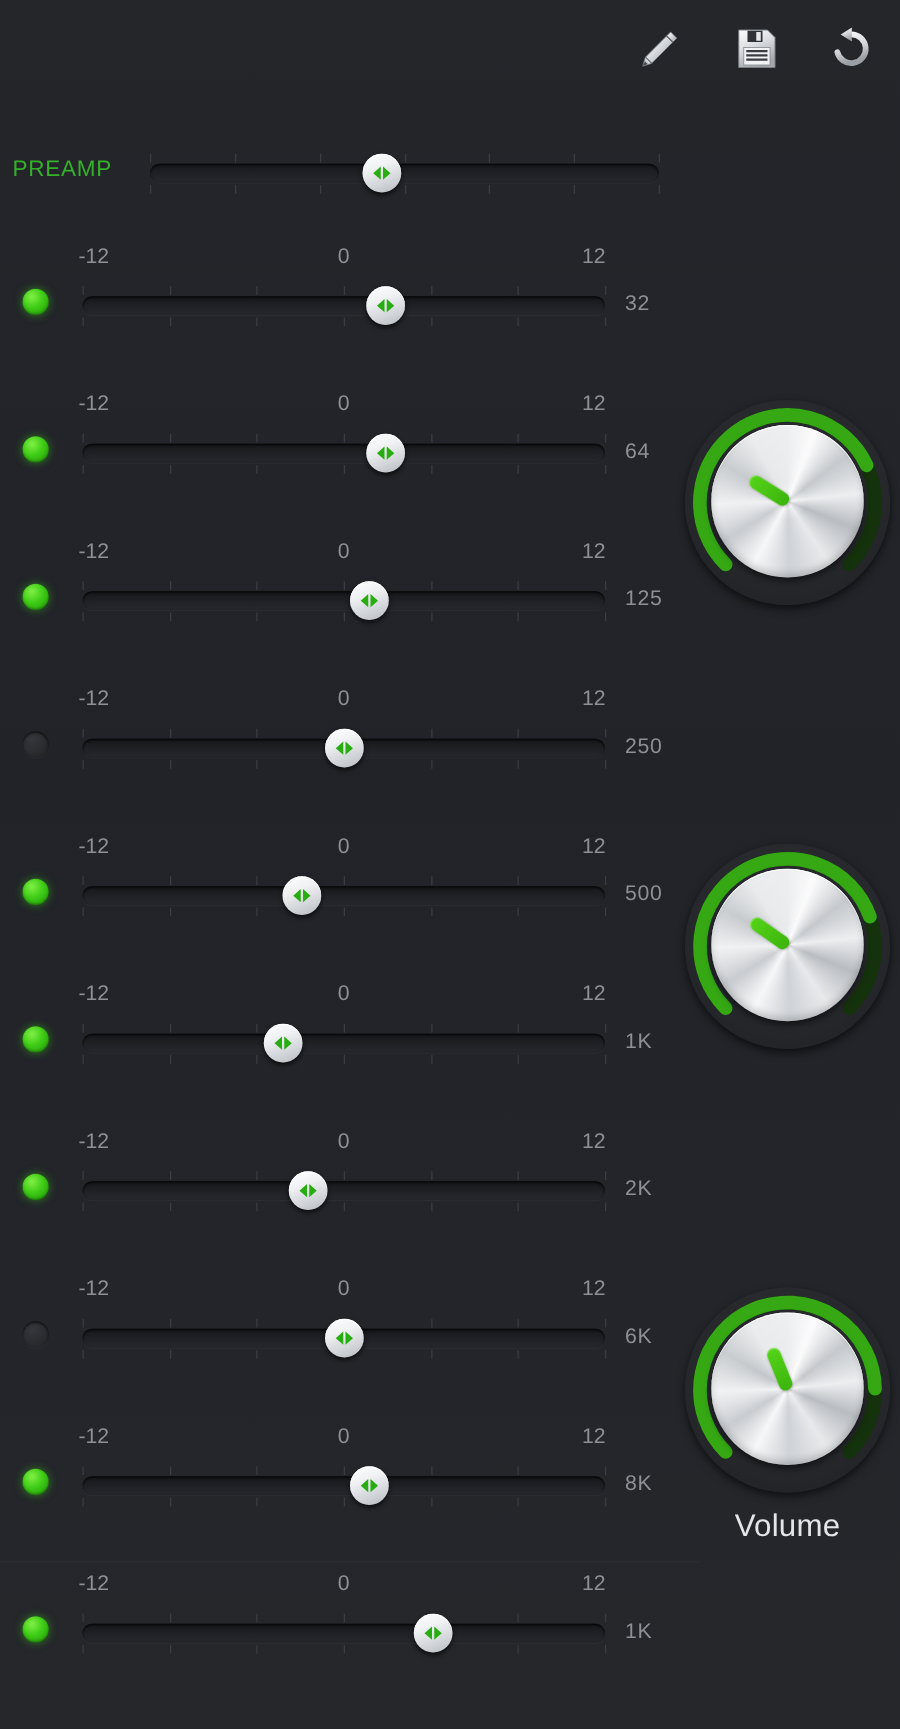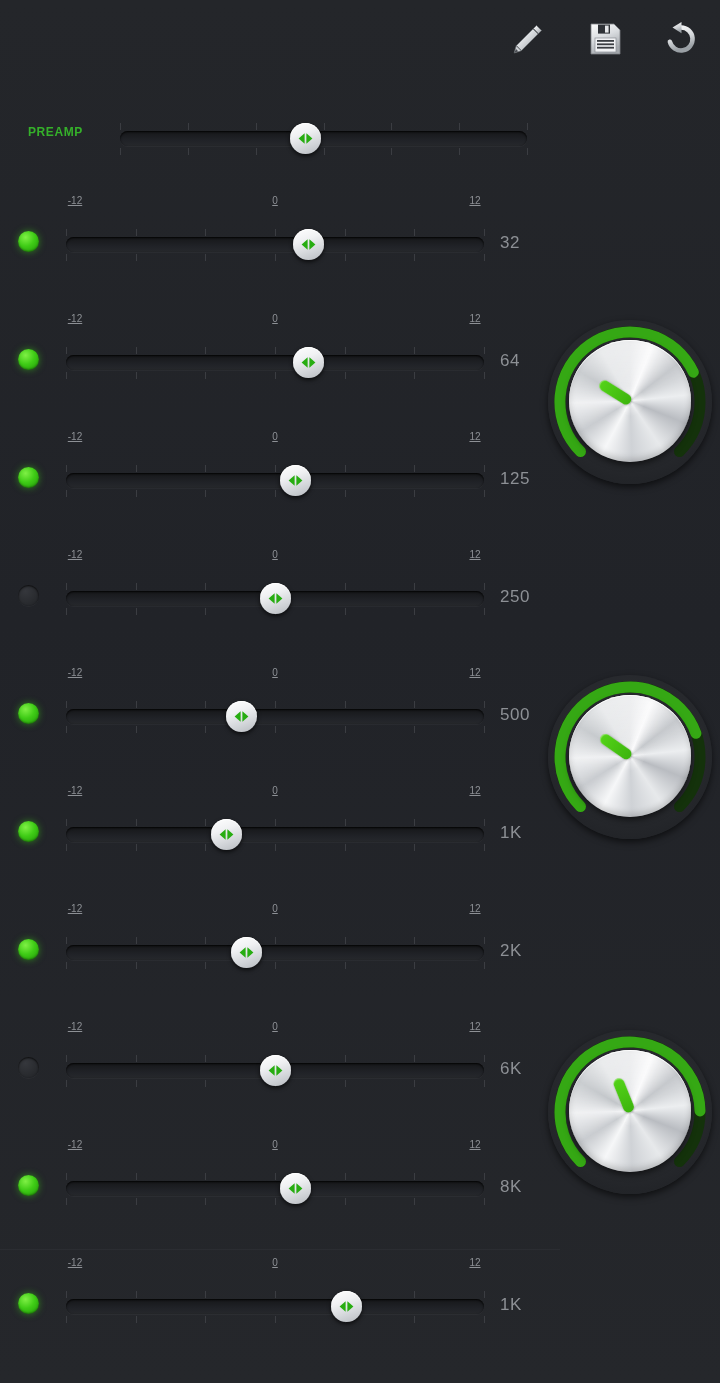--- a/index.html
+++ b/index.html
@@ -99,25 +99,24 @@
   }
 
   
   .preamp-row {
     position: absolute;
     left: 0; top: 120px;
     width: 560px; height: 36px;
   }
   .preamp-label {
     position: absolute;
-    left: 28px; top: 5px;
-    font-size: 12px;
+    left: 10px; top: 5px;
+    font-size: 18px;
     color: #35b02a;
     letter-spacing: 0.6px;
-    font-weight: bold;
   }
   .preamp-track-wrap {
     position: absolute;
     left: 120px; top: 0;
     width: 407px; height: 36px;
   }
 
   
   .track {
     position: absolute;
@@ -161,24 +160,23 @@
     width: 560px;
     height: 118px;
   }
   .band-scale {
     position: absolute;
     left: 0; top: 8px;
     width: 520px; height: 20px;
   }
   .scale-txt {
     position: absolute;
-    font-size: 10px;
+    font-size: 17px;
     color: #8d9095;
     transform: translateX(-50%);
-    text-decoration: underline;
   }
   .band-led {
     position: absolute;
     left: 18px; top: 44px;
     width: 21px; height: 21px;
     border-radius: 50%;
   }
   .led-on {
     background: radial-gradient(circle at 36% 30%, #7ff045 0%, #3fcc16 45%, #1f9708 100%);
     box-shadow: 0 0 7px rgba(60,200,25,0.55), inset 0 -1px 2px rgba(0,0,0,0.35);
@@ -727,16 +725,17 @@
       </div>
       <div class="knob-unit" style="top: 1030px;">
         <div class="knob-outer">
           <svg class="knob-arc" viewBox="0 0 152 152">
             <path d="M 26.5 125.5 A 70 70 0 1 1 125.5 125.5" fill="none" stroke="#14320b" stroke-width="11" stroke-linecap="round"></path>
             <path d="M 26.5 125.5 A 70 70 0 1 1 146.0 74.9" fill="none" stroke="#35a814" stroke-width="11" stroke-linecap="round"></path>
           </svg>
           <div class="knob-face"></div>
           <div class="knob-pointer" style="transform: translateY(-100%) rotate(-22deg)"></div>
         </div>
+        <div class="knob-caption">Volume</div>
       </div>
     </div>
 
 </div>
 
 </body></html>

